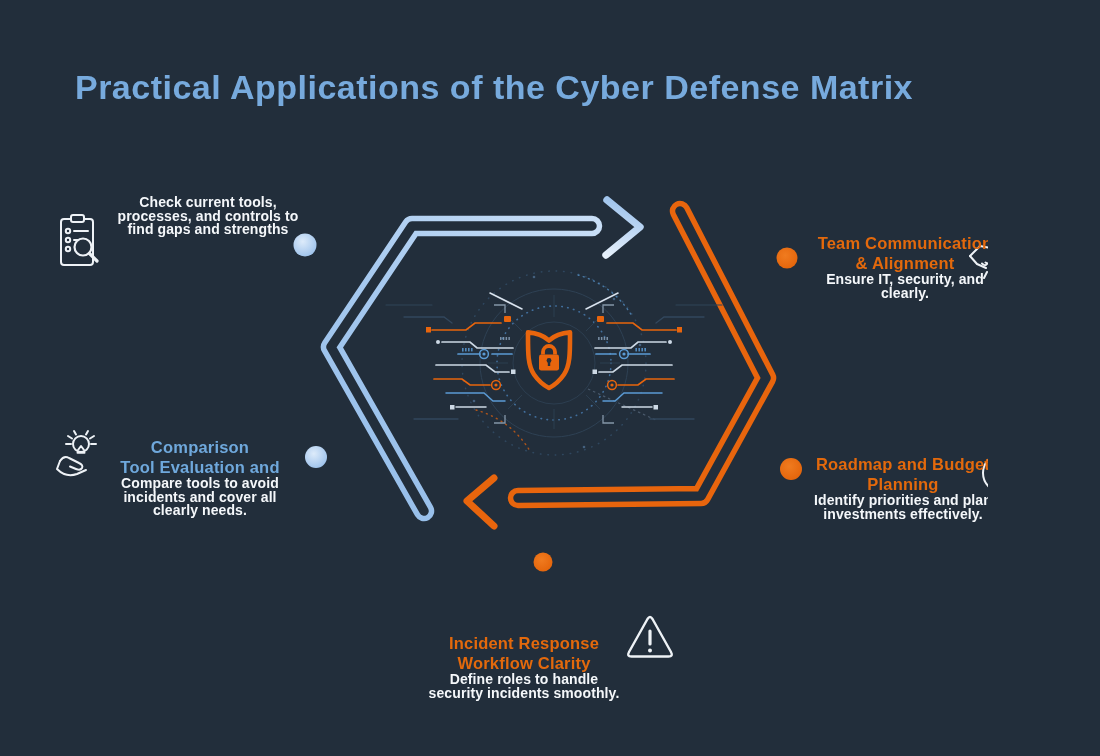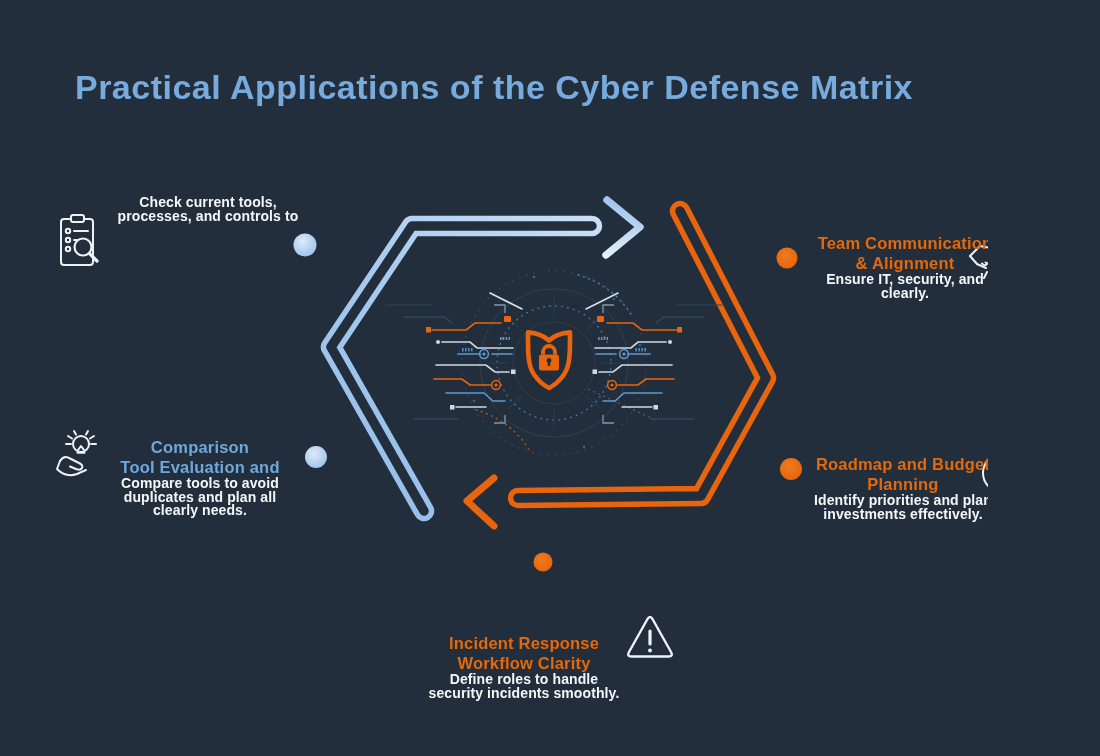--- a/index.html
+++ b/index.html
@@ -182,31 +182,32 @@
         <path d="M 0 -7 V 6" stroke-width="3.2"></path>
         <circle cy="12.5" r="2" fill="#eef2f6" stroke="none"></circle>
       </g>
     </g>
   </svg>
 
   <section class="card blue" style="left:83px;top:196px;width:250px">
     <p>
       <span class="line">Check current tools,</span>
       <span class="line">processes, and controls to</span>
+      <span class="line">find gaps and strengths</span>
     </p>
   </section>
 
   <section class="card blue" style="left:75px;top:437px;width:250px">
     <h2>
       <span class="line">Comparison</span>
       <span class="line">Tool Evaluation and</span>
     </h2>
     <p>
       <span class="line">Compare tools to avoid</span>
-      <span class="line">duplicates and plan all</span>
+      <span class="line">incidents and cover all</span>
       <span class="line">clearly needs.</span>
     </p>
   </section>
 
   <section class="card orange" style="left:780px;top:201px;width:250px">
     <h2>
       <span class="line">Team Communication</span>
       <span class="line">&amp; Alignment</span>
     </h2>
     <p>

